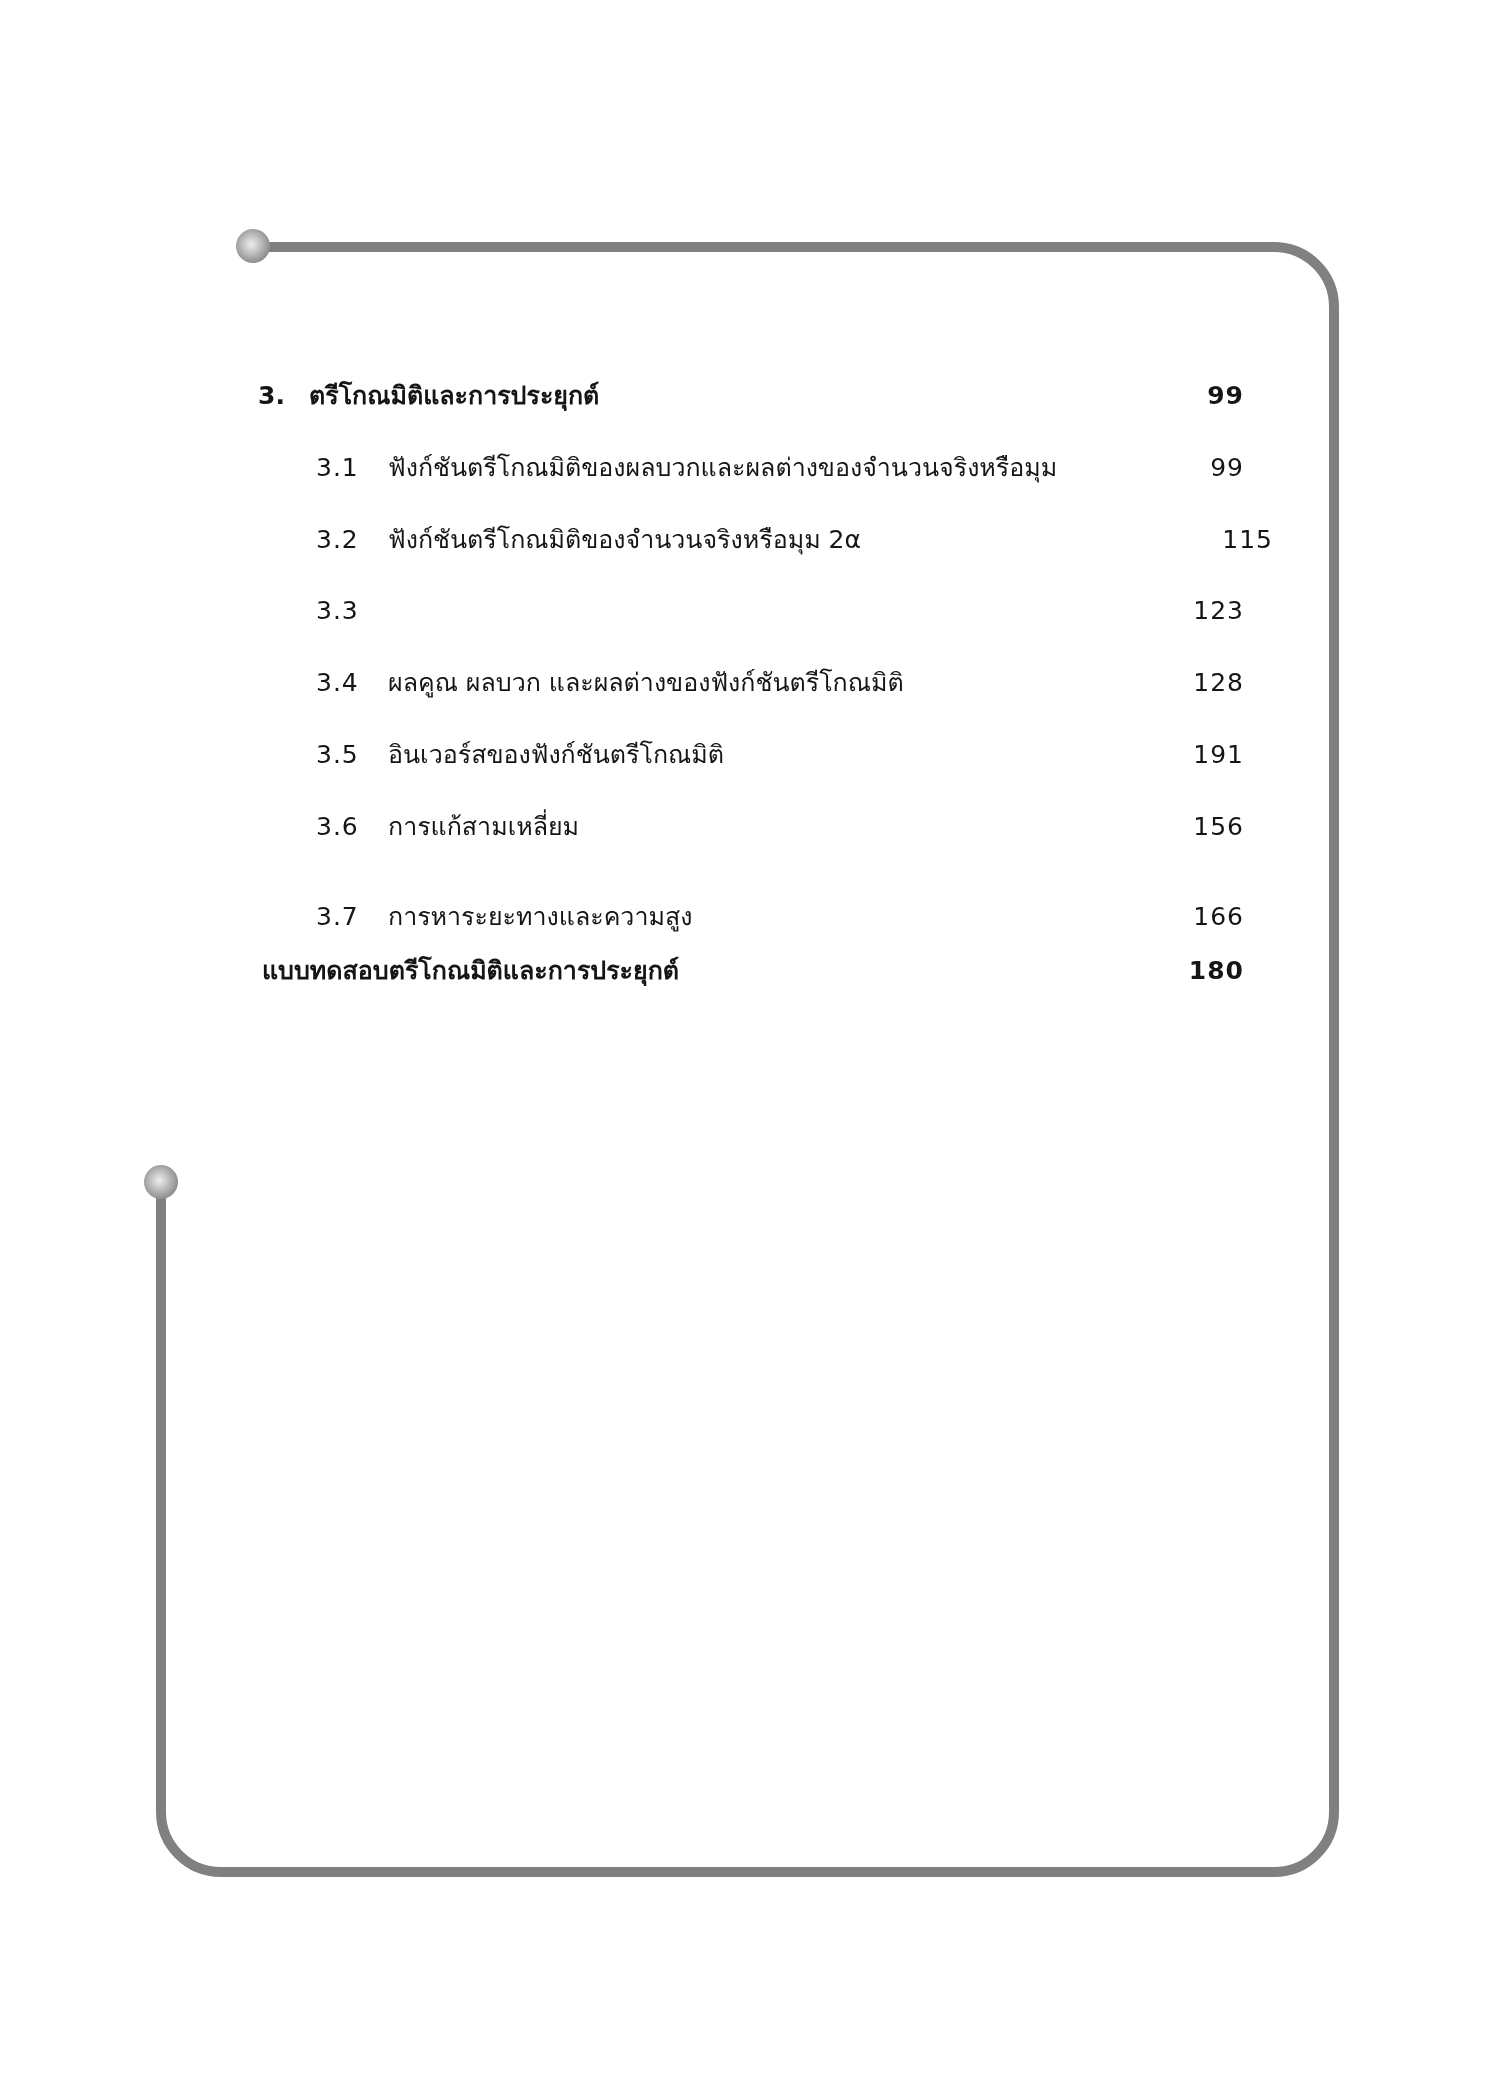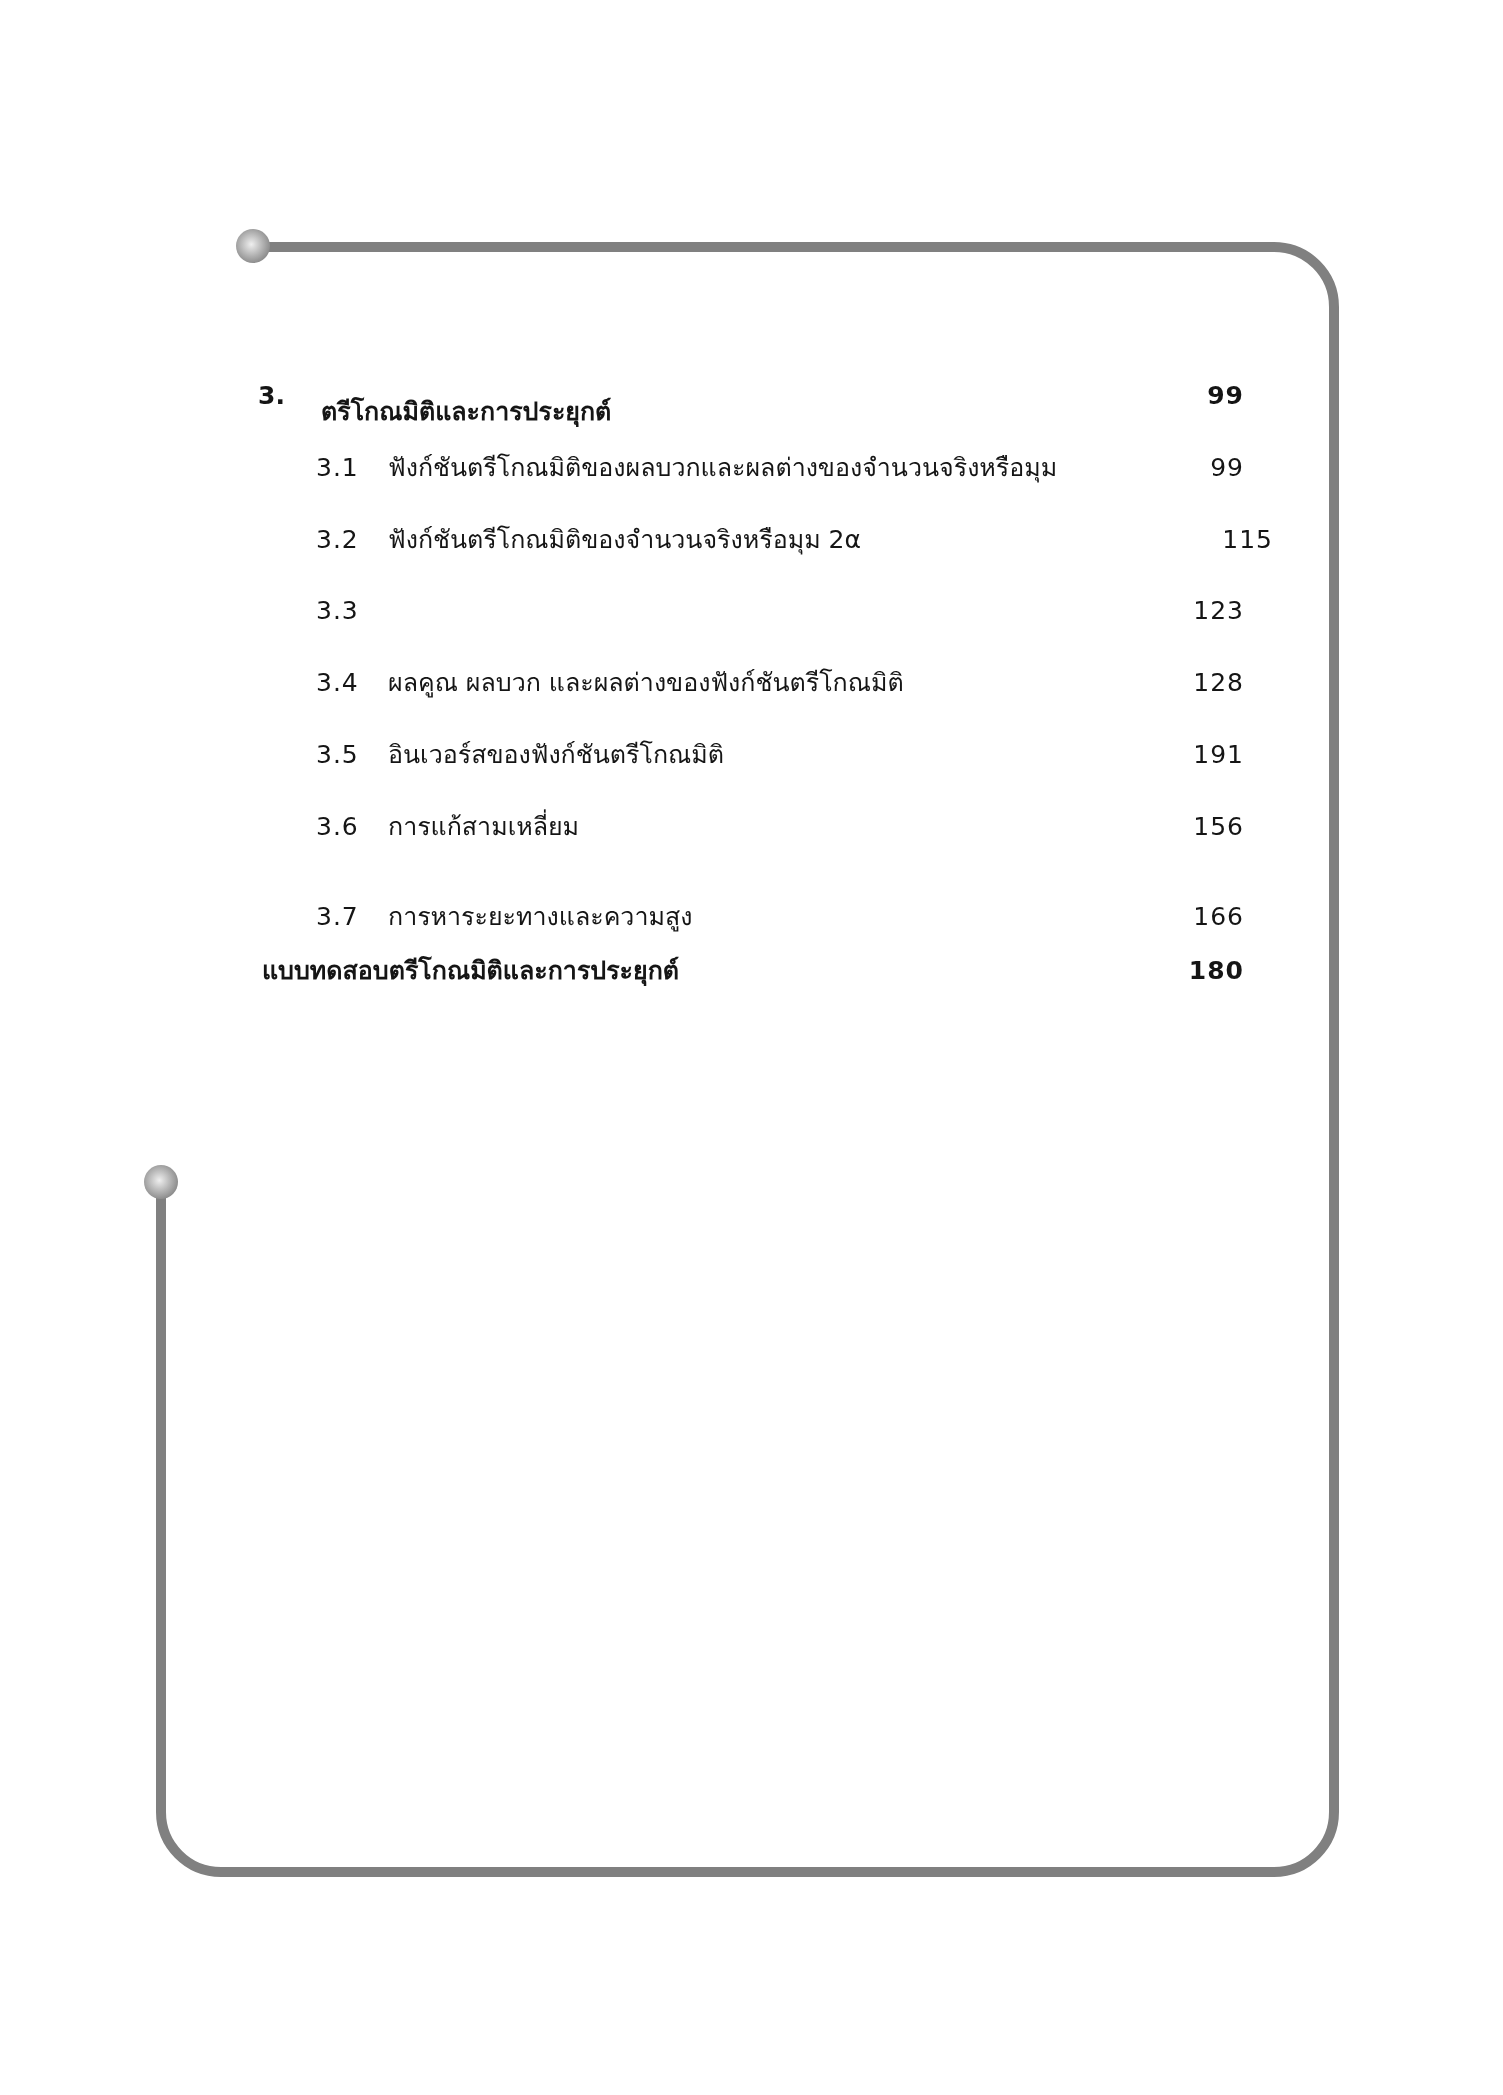--- a/index.html
+++ b/index.html
@@ -49,21 +49,21 @@
     position: absolute;
     top: 0;
     right: 259px;
     text-align: left;
     letter-spacing: 1px;
   }
   .row.chapter {
     font-weight: bold;
   }
   .row.chapter .num { left: 258px; }
-  .row.chapter .title { left: 321px; margin-top: 16px; }
+  .row.chapter .title { left: 309px; }
   .row.section .num { left: 316px; letter-spacing: 1px; }
   .row.section .title { left: 388px; }
   .row.exam { font-weight: bold; }
   .row.exam .title { left: 262px; }
 </style>
 </head>
 <body>
 
 <svg class="frame" width="1503" height="2095" viewBox="0 0 1503 2095" xmlns="http://www.w3.org/2000/svg">
   <defs>

